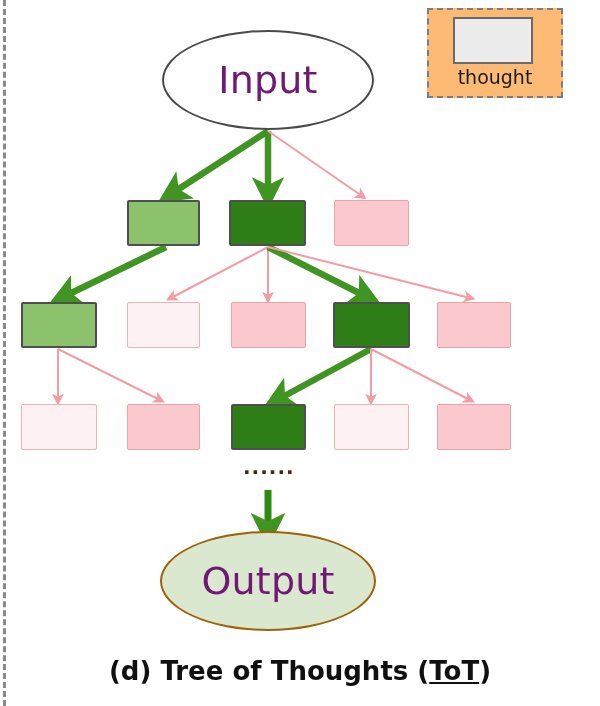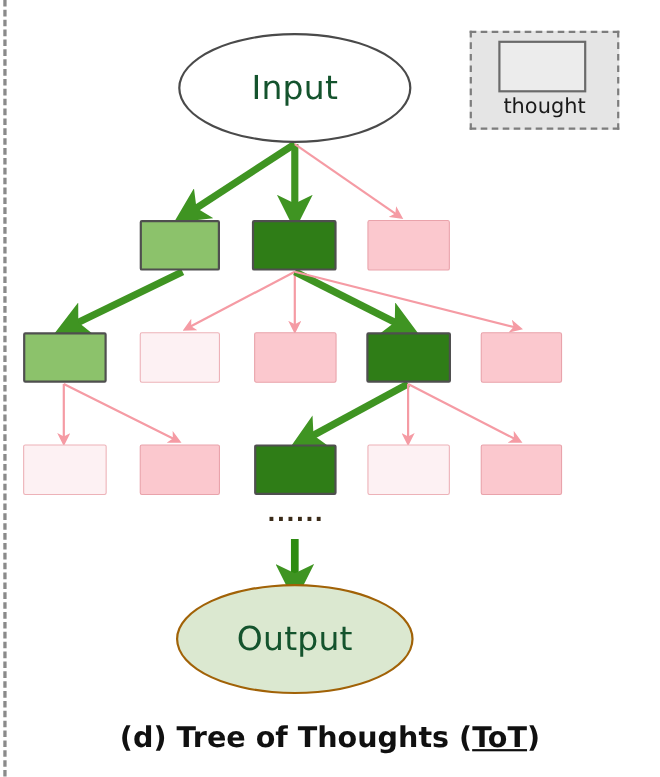--- a/index.html
+++ b/index.html
@@ -51,42 +51,42 @@
     border: 1.5px solid #edb2b8;
   }
   
   .ellipse {
     position: absolute;
     box-sizing: border-box;
     border-radius: 50%;
     display: flex;
     align-items: center;
     justify-content: center;
-    font-size: 30px;
-    color: #14532d;
+    font-size: 38px;
+    color: #701a75;
     letter-spacing: 0.2px;
   }
   .ellipse.input {
     background: #ffffff;
     border: 2px solid #4a4a4a;
   }
   .ellipse.output {
     background: #dbe8d0;
     border: 2px solid #a16207;
   }
   
   .legend {
     position: absolute;
     left: 427px;
-    top: 28px;
+    top: 8px;
     width: 136px;
     height: 90px;
     box-sizing: border-box;
     border: 2px dashed #7d7d7d;
-    background: #e5e5e5;
+    background: #fdba74;
   }
   .legend-swatch {
     position: absolute;
     left: 24px;
     top: 7px;
     width: 80px;
     height: 47px;
     box-sizing: border-box;
     background: #ececec;
     border: 2px solid #6a6a6a;

